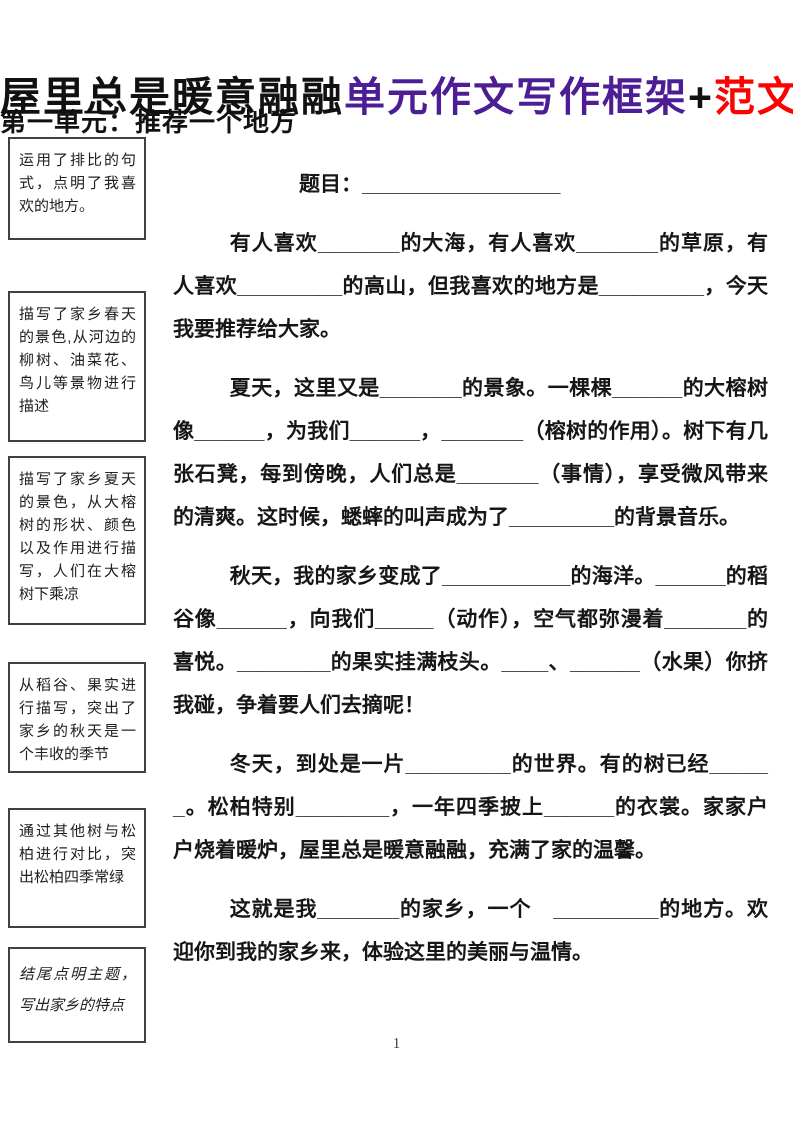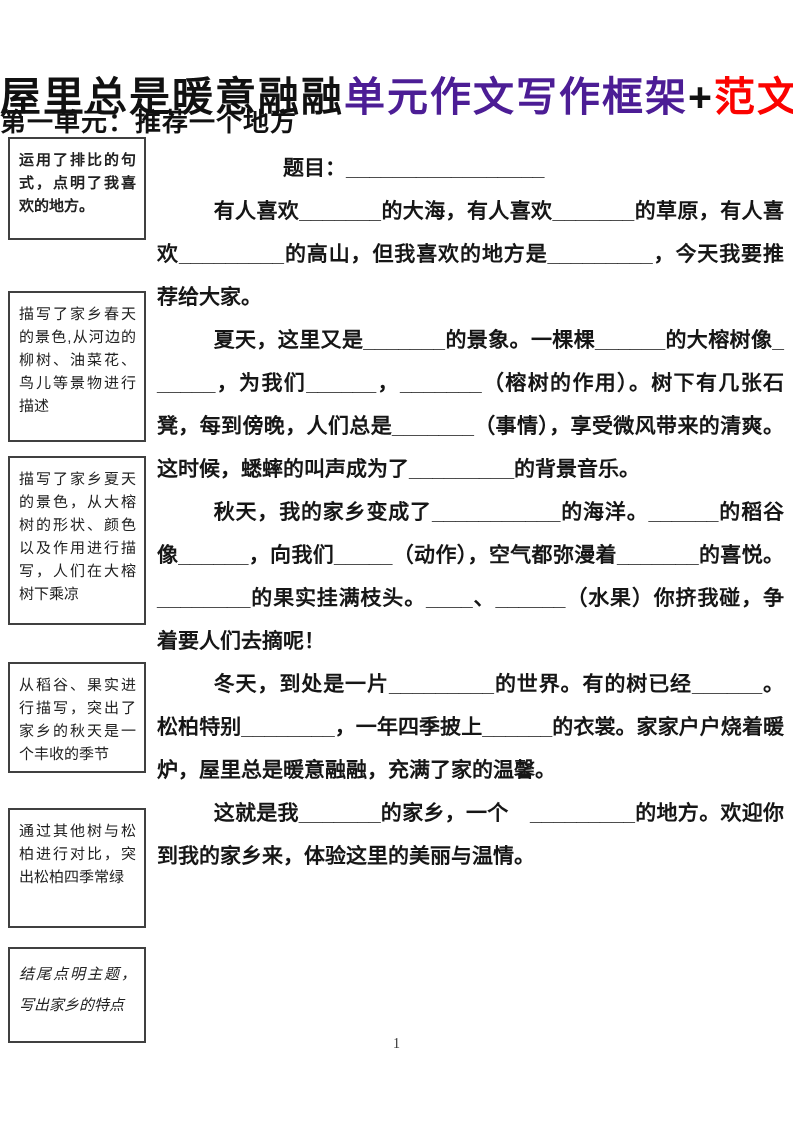--- a/index.html
+++ b/index.html
@@ -51,40 +51,40 @@
     box-sizing: border-box;
     border: 2px solid #404040;
     background: #ffffff;
     padding: 9px 8px 6px 9px;
     font-size: 15px;
     line-height: 23px;
     font-weight: 500;
     text-align: justify;
     color: #222222;
   }
-  .ann-1 { top: 137px;  height: 103px; font-weight: bold; }
+  .ann-1 { top: 137px;  height: 103px; }
   .ann-2 { top: 291px;  height: 151px; }
   .ann-3 { top: 456px;  height: 169px; }
   .ann-4 { top: 662px;  height: 111px; }
   .ann-5 { top: 808px;  height: 120px; }
   .ann-6 { top: 947px;  height: 96px; line-height: 31px; font-style: italic; }
   
   .essay {
     position: absolute;
     left: 157px;
     top: 146px;
     width: 627px;
     font-size: 21px;
     font-weight: 700;
     line-height: 43px;
     text-align: justify;
     color: #161616;
   }
   .essay p {
-    margin: 0;
+    margin: 16px;
     text-indent: 2.7em;
     word-break: break-all;
   }
   .essay p.title-line {
     text-indent: 6em;
     word-break: normal;
   }
   
   .page-num {
     position: absolute;

